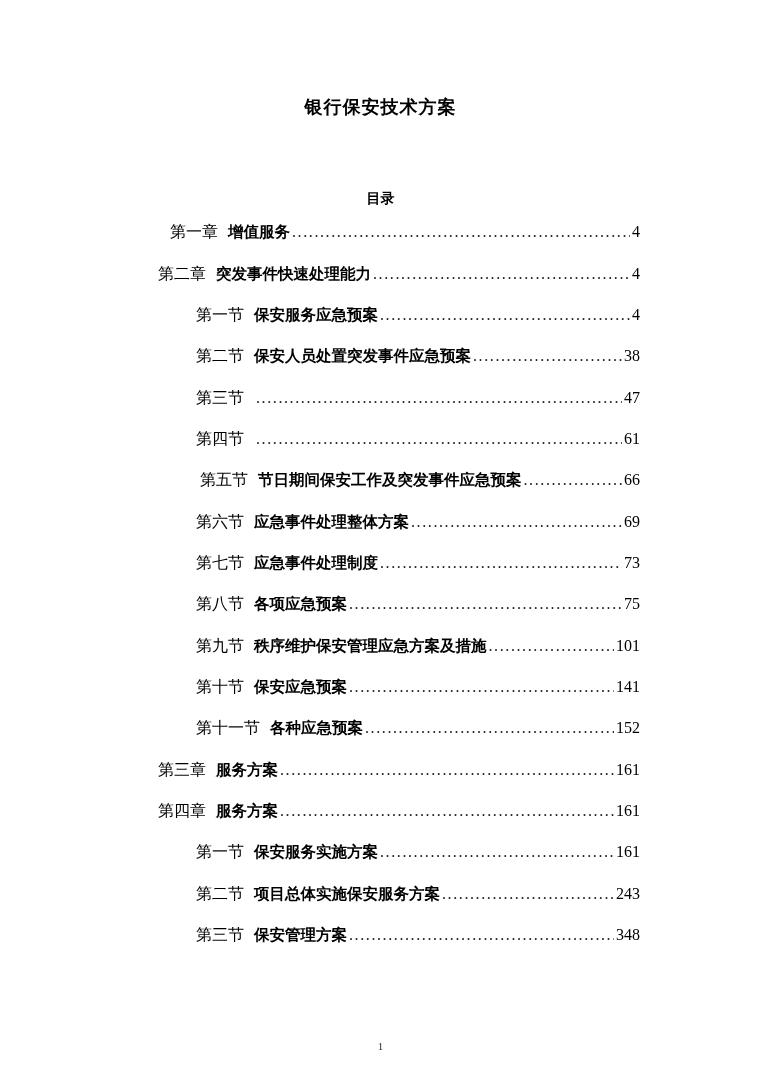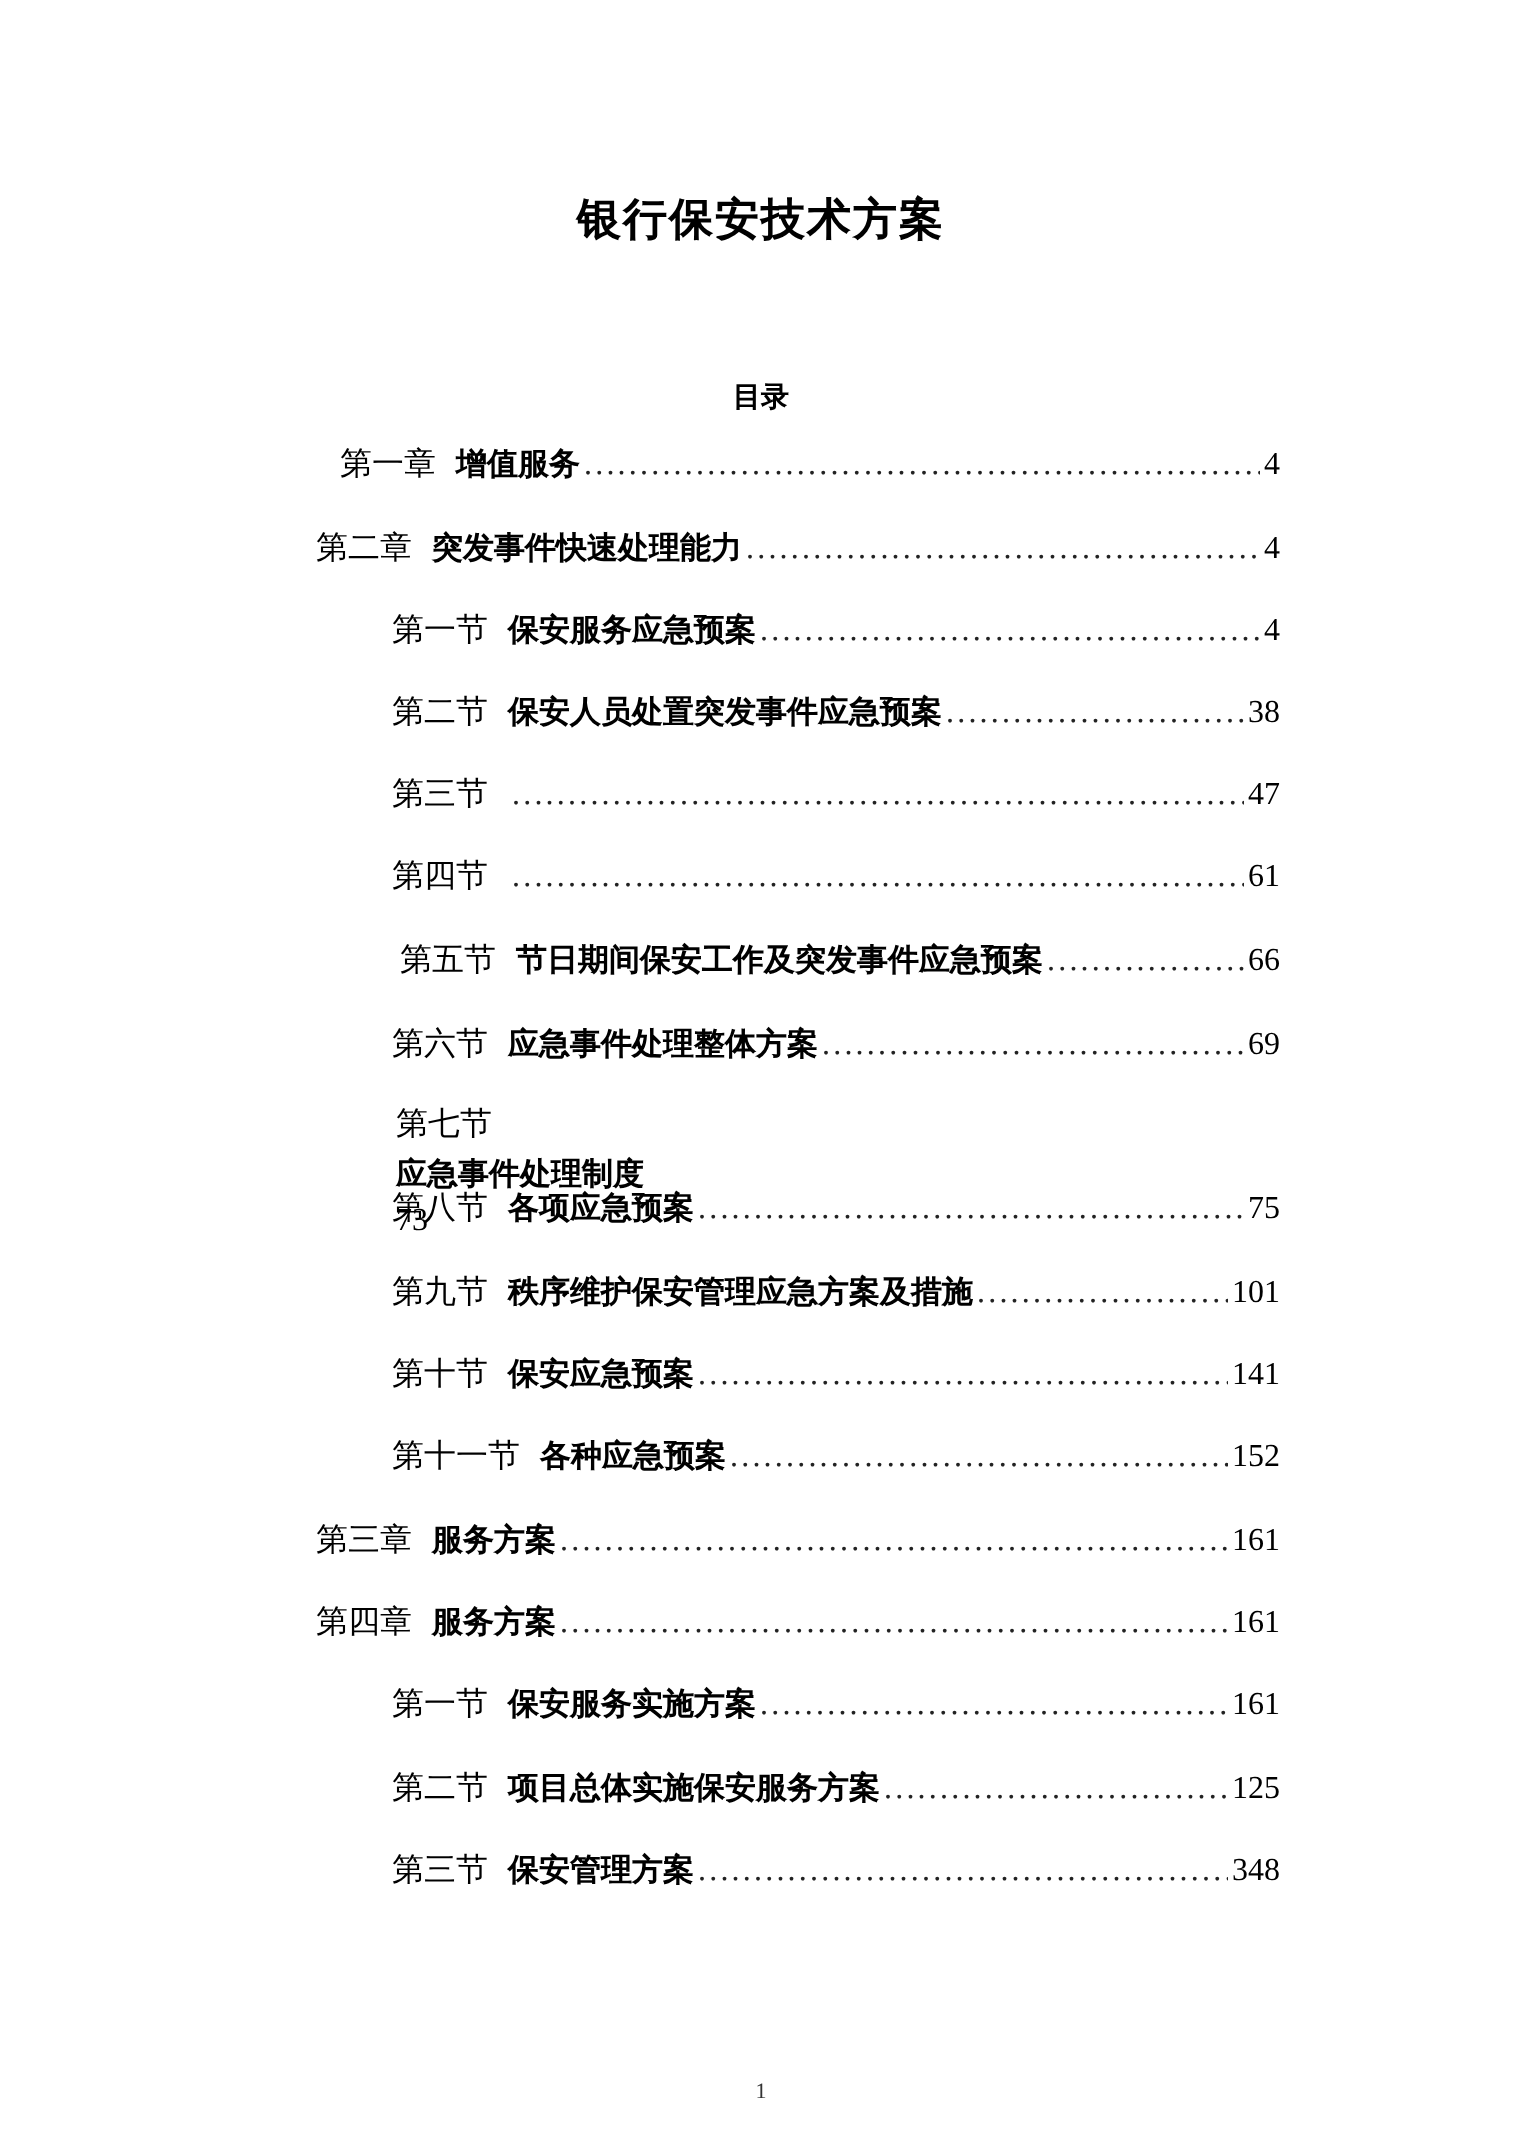--- a/index.html
+++ b/index.html
@@ -16,21 +16,21 @@
       font-family: "Liberation Serif", "DejaVu Serif", serif;
     }
     .doc-title {
       position: absolute;
       top: 95px;
       left: 0;
       width: 761px;
       text-align: center;
       font-family: "DejaVu Sans", "Liberation Sans", sans-serif;
       font-weight: bold;
-      font-size: 22px;
+      font-size: 18px;
       letter-spacing: 1px;
     }
     .toc-heading {
       position: absolute;
       top: 190px;
       left: 0;
       width: 761px;
       text-align: center;
       font-family: "DejaVu Sans", "Liberation Sans", sans-serif;
       font-weight: bold;
@@ -136,21 +136,21 @@
     <span class="toc-text">节日期间保安工作及突发事件应急预案</span>
     <span class="toc-leader"></span>
     <span class="toc-page">66</span>
   </div>
   <div class="toc-row" style="top:292px; left:196px; right:121px;">
     <span class="toc-prefix">第六节</span>
     <span class="toc-text">应急事件处理整体方案</span>
     <span class="toc-leader"></span>
     <span class="toc-page">69</span>
   </div>
-  <div class="toc-row" style="top:333px; left:196px; right:121px;flex-direction:column;">
+  <div class="toc-row" style="top:333px; left:196px; right:121px;">
     <span class="toc-prefix">第七节</span>
     <span class="toc-text">应急事件处理制度</span>
     <span class="toc-leader"></span>
     <span class="toc-page">73</span>
   </div>
   <div class="toc-row" style="top:374px; left:196px; right:121px;">
     <span class="toc-prefix">第八节</span>
     <span class="toc-text">各项应急预案</span>
     <span class="toc-leader"></span>
     <span class="toc-page">75</span>
@@ -188,21 +188,21 @@
   <div class="toc-row" style="top:622px; left:196px; right:121px;">
     <span class="toc-prefix">第一节</span>
     <span class="toc-text">保安服务实施方案</span>
     <span class="toc-leader"></span>
     <span class="toc-page">161</span>
   </div>
   <div class="toc-row" style="top:664px; left:196px; right:121px;">
     <span class="toc-prefix">第二节</span>
     <span class="toc-text">项目总体实施保安服务方案</span>
     <span class="toc-leader"></span>
-    <span class="toc-page">125</span>
+    <span class="toc-page">243</span>
   </div>
   <div class="toc-row" style="top:705px; left:196px; right:121px;">
     <span class="toc-prefix">第三节</span>
     <span class="toc-text">保安管理方案</span>
     <span class="toc-leader"></span>
     <span class="toc-page">348</span>
   </div>
 </div>
 
 <div class="page-number">1</div>

